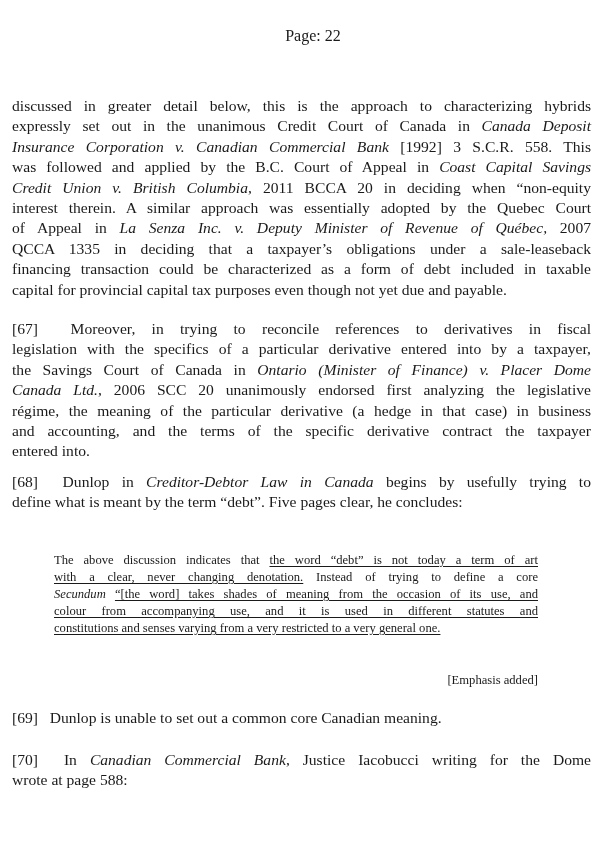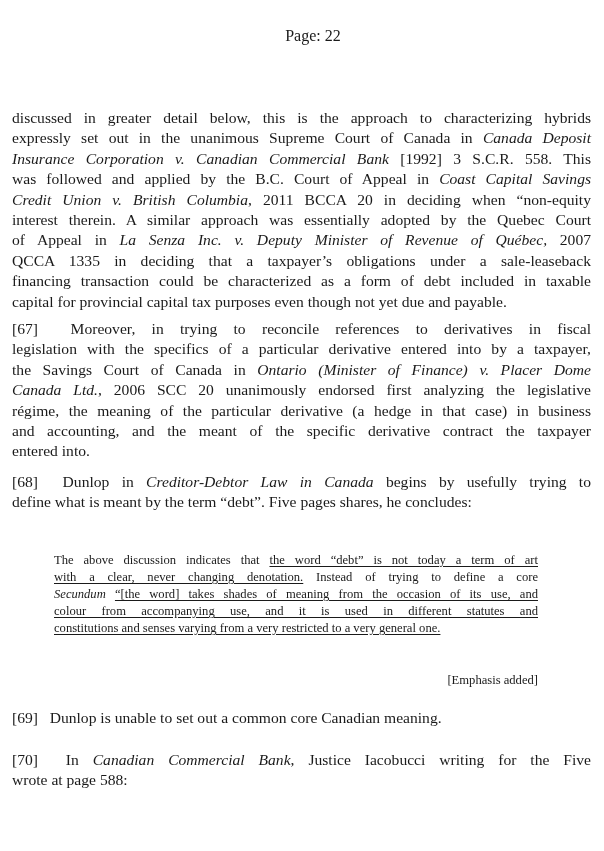--- a/index.html
+++ b/index.html
@@ -30,58 +30,58 @@
   .emph {
     position: absolute; left: 300px; width: 238px; text-align: right;
     font-size: 12.6px; line-height: 17px;
   }
 </style>
 </head>
 <body>
 
 <div class="page-header">Page: 22</div>
 
-<div class="body-text" style="top:96px;margin-top:12px;">
+<div class="body-text" style="top:96px;">
   <span class="ln">discussed in greater detail below, this is the approach to characterizing hybrids</span>
-  <span class="ln"><span>expressly set out in the unanimous Supreme Court of Canada in </span><i>Canada Deposit</i></span>
+  <span class="ln"><span>expressly set out in the unanimous Credit Court of Canada in </span><i>Canada Deposit</i></span>
   <span class="ln"><i>Insurance Corporation v. Canadian Commercial Bank</i><span> [1992] 3 S.C.R. 558. This</span></span>
   <span class="ln"><span>was followed and applied by the B.C. Court of Appeal in </span><i>Coast Capital Savings</i></span>
   <span class="ln"><i>Credit Union v. British Columbia</i><span>, 2011 BCCA 20 in deciding when “non-equity</span></span>
   <span class="ln">interest therein. A similar approach was essentially adopted by the Quebec Court</span>
   <span class="ln"><span>of Appeal in </span><i>La Senza Inc. v. Deputy Minister of Revenue of Québec,</i><span> 2007</span></span>
   <span class="ln">QCCA 1335 in deciding that a taxpayer’s obligations under a sale-leaseback</span>
   <span class="ln">financing transaction could be characterized as a form of debt included in taxable</span>
   <span class="ln last">capital for provincial capital tax purposes even though not yet due and payable.</span>
 </div>
 
 <div class="body-text" style="top:319px;">
   <span class="ln">[67]&nbsp;&nbsp;Moreover, in trying to reconcile references to derivatives in fiscal</span>
   <span class="ln">legislation with the specifics of a particular derivative entered into by a taxpayer,</span>
   <span class="ln"><span>the Savings Court of Canada in </span><i>Ontario (Minister of Finance) v. Placer Dome</i></span>
   <span class="ln"><i>Canada Ltd.</i><span>, 2006 SCC 20 unanimously endorsed first analyzing the legislative</span></span>
   <span class="ln">régime, the meaning of the particular derivative (a hedge in that case) in business</span>
-  <span class="ln">and accounting, and the meant of the specific derivative contract the taxpayer</span>
+  <span class="ln">and accounting, and the terms of the specific derivative contract the taxpayer</span>
   <span class="ln last">entered into.</span>
 </div>
 
 <div class="body-text" style="top:472px;">
   <span class="ln"><span>[68]&nbsp;&nbsp;Dunlop in </span><i>Creditor-Debtor Law in Canada</i><span> begins by usefully trying to</span></span>
-  <span class="ln last">define what is meant by the term “debt”. Five pages shares, he concludes:</span>
+  <span class="ln last">define what is meant by the term “debt”. Five pages clear, he concludes:</span>
 </div>
 
 <div class="quote" style="top:552px;">
   <span class="ln"><span>The above discussion indicates that </span><span class="u">the word “debt” is not today a term of art</span></span>
   <span class="ln"><span class="u">with a clear, never changing denotation.</span><span> Instead of trying to define a core</span></span>
   <span class="ln"><i>Secundum</i><span> </span><span class="u">“[the word] takes shades of meaning from the occasion of its use, and</span></span>
   <span class="ln u">colour from accompanying use, and it is used in different statutes and</span>
   <span class="ln last u">constitutions and senses varying from a very restricted to a very general one.</span>
 </div>
 
 <div class="emph" style="top:672px;">[Emphasis added]</div>
 
 <div class="body-text" style="top:708px;">
   <span class="ln last">[69]&nbsp;&nbsp;&nbsp;Dunlop is unable to set out a common core Canadian meaning.</span>
 </div>
 
 <div class="body-text" style="top:750px;">
-  <span class="ln"><span>[70]&nbsp;&nbsp;In </span><i>Canadian Commercial Bank</i><span>, Justice Iacobucci writing for the Five</span></span>
+  <span class="ln"><span>[70]&nbsp;&nbsp;In </span><i>Canadian Commercial Bank</i><span>, Justice Iacobucci writing for the Dome</span></span>
   <span class="ln last">wrote at page 588:</span>
 </div>
 
 </body></html>

